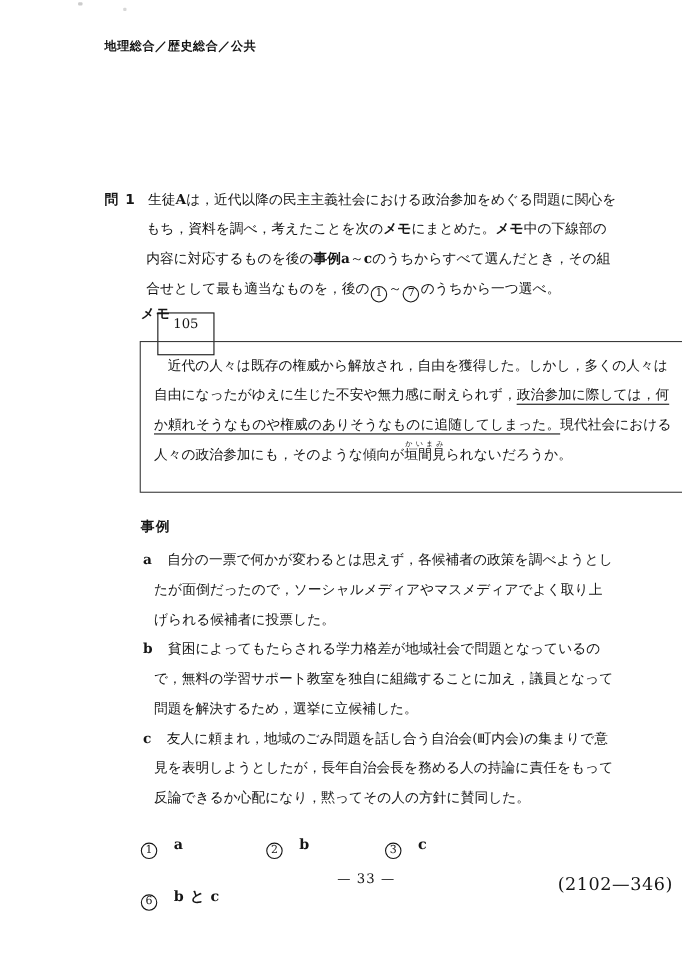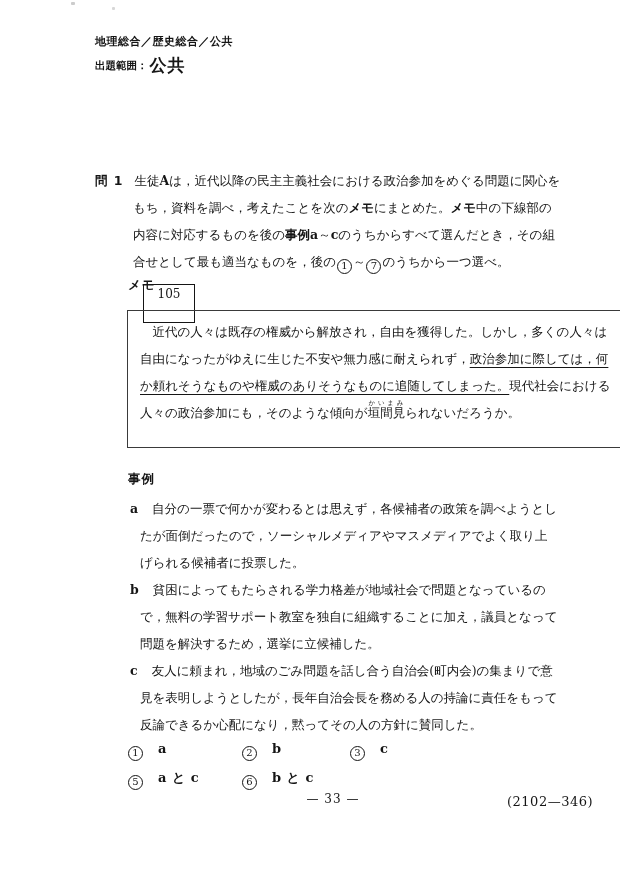--- a/index.html
+++ b/index.html
@@ -73,45 +73,42 @@
   ruby rt { font-size:6.5px; letter-spacing:1px; }
 
   
   .jirei-heading { position:absolute; left:128px; top:471px; font-family:"DejaVu Sans","Liberation Sans",sans-serif; font-weight:bold; font-size:12.5px; letter-spacing:1px; }
   .jirei-list { position:absolute; left:130px; top:495px; width:430px; font-size:12.5px; line-height:27px; }
   .jirei-item { padding-left:10px; text-indent:-10px; }
   .jirei-label { font-weight:bold; margin-right:14px; }
 
   
   .choices { position:absolute; left:128px; top:737px; width:450px; font-size:12.5px; }
-  .choice-row { display:flex; height:28px; align-items:center; }
+  .choice-row { display:flex; height:28px; align-items:center;margin-top:19px; }
   .choice { width:114px; white-space:nowrap; }
   .choice:nth-child(2) { width:108px; }
   .choice:nth-child(3) { width:103px; }
   .choice:nth-child(4) { width:auto; }
   .choice .clabel { font-weight:bold; margin-left:15px; font-size:13px; letter-spacing:.5px; }
 
   
   .footer { position:absolute; left:0; top:792px; width:620px; height:20px; font-size:12px; }
   .page-num { position:absolute; left:333px; transform:translateX(-50%); top:0; letter-spacing:1px; }
-  .footer-code { position:absolute; left:507px; top:2px; font-size:13px; letter-spacing:.5px; }
+  .footer-code { position:absolute; left:507px; top:2px; font-size:16px; letter-spacing:.5px; }
 </style>
 </head>
 <body>
 
 <div class="page">
 
   <span class="speck speck1"></span>
   <span class="speck speck2"></span>
 
   <div class="hdr">
     <div class="subjects">地理総合／歴史総合／公共</div>
-    <div class="range-line">
-      <span class="range-label">出題範囲：</span><span class="range-value">公共</span>
-    </div>
   </div>
 
 
   <div class="q1">
     <span class="q1-label">問 1</span><span>生徒</span><span class="rbold">A</span><span>は，近代以降の民主主義社会における政治参加をめぐる問題に関心をもち，資料を調べ，考えたことを次の</span><span class="embold">メモ</span><span>にまとめた。</span><span class="embold">メモ</span><span>中の下線部の内容に対応するものを後の</span><span class="embold">事例</span><span class="rbold">a</span><span>～</span><span class="rbold">c</span><span>のうちからすべて選んだとき，その組合せとして最も適当なものを，後の</span><span class="cnum inline-cnum">1</span><span>～</span><span class="cnum inline-cnum">7</span><span>のうちから一つ選べ。</span><span class="answer-box">105</span>
   </div>
 
   <div class="memo-heading">メモ</div>
   <div class="memo-box">
     <p><span>近代の人々は既存の権威から解放され，自由を獲得した。しかし，多くの人々は自由になったがゆえに生じた不安や無力感に耐えられず，</span><span class="u">政治参加に際しては，何か頼れそうなものや権威のありそうなものに追随してしまった。</span><span>現代社会における人々の政治参加にも，そのような傾向が</span><ruby><span>垣間見</span><rt>かいまみ</rt></ruby><span>られないだろうか。</span></p>
@@ -137,23 +134,20 @@
       </div>
       <div class="choice">
         <span class="cnum">2</span><span class="clabel">b</span>
       </div>
       <div class="choice">
         <span class="cnum">3</span><span class="clabel">c</span>
       </div>
     </div>
     <div class="choice-row">
       <div class="choice">
-        <span class="cnum">5</span><span class="clabel">a と c</span>
-      </div>
-      <div class="choice">
         <span class="cnum">6</span><span class="clabel">b と c</span>
       </div>
     </div>
   </div>
 
   <div class="footer">
     <span class="page-num">— 33 —</span>
     <span class="footer-code">(2102—346)</span>
   </div>
 

